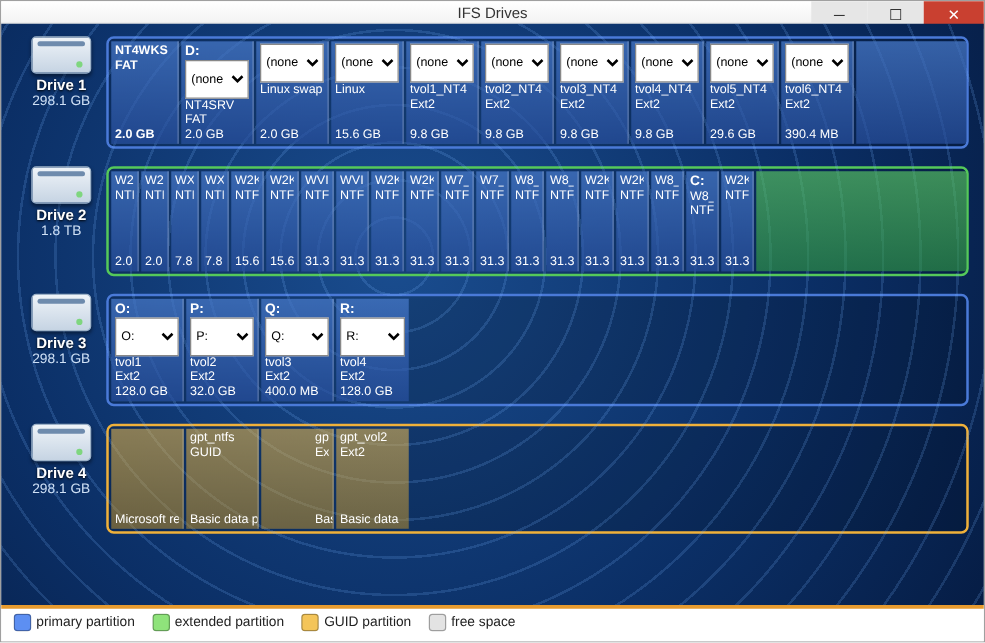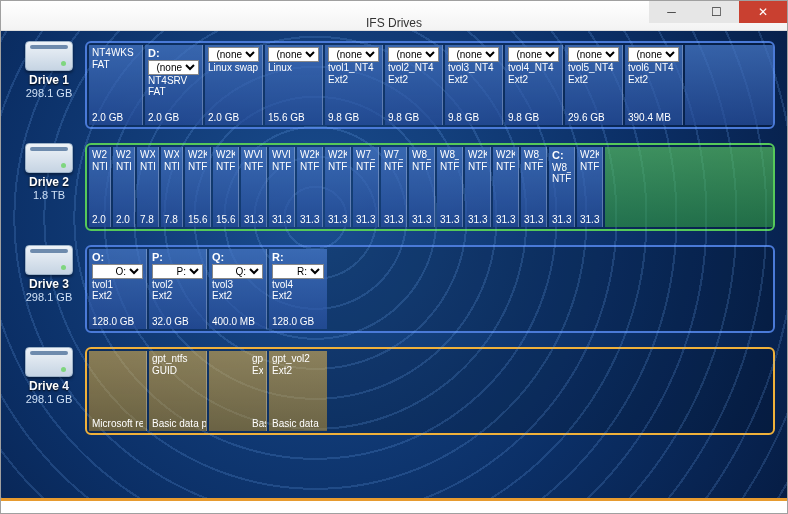--- a/index.html
+++ b/index.html
@@ -1,19 +1,19 @@
 <!DOCTYPE html>
 <html><head>
 <meta charset="utf-8">
 <style>
 * { box-sizing: border-box; margin: 0; padding: 0; }
 body { font-family: "Segoe UI", Tahoma, sans-serif; font-size: 11px; background: #f0f0f0; width: 788px; height: 514px; overflow: hidden; }
 
 .window { width: 788px; height: 514px; background: #fff; border: 1px solid #a0a0a0; display: flex; flex-direction: column; }
-.titlebar { height: 30px; background: linear-gradient(#fff,#f3f3f3); display: flex; align-items: flex-end; position: relative; border-bottom: 1px solid #ddd; }
+.titlebar { height: 18px; background: linear-gradient(#fff,#f3f3f3); display: flex; align-items: center; position: relative; border-bottom: 1px solid #ddd; }
 .titlebar .title { flex: 1; text-align: center; font-size: 12px; color: #333; }
 .win-controls { position: absolute; right: 0; top: 0; display: flex; height: 22px; }
 .win-btn { width: 45px; height: 22px; display: flex; align-items: center; justify-content: center; font-size: 12px; color: #333; cursor: pointer; }
 .win-btn.close { background: #c94030; color: #fff; width: 48px; }
 .win-btn.max { background: #e6e6e6; }
 .win-btn.min { background: #e6e6e6; }
 
 .canvas { flex: 1; background: radial-gradient(circle at 40% 40%, #1a4d8f 0%, #0b2f66 60%, #061d45 100%); position: relative; overflow: hidden; padding: 10px 12px 0 12px; }
 .rings { position: absolute; inset: 0; background:
   repeating-radial-gradient(circle at 40% 40%, rgba(120,180,255,0.18) 0 2px, transparent 2px 30px);
@@ -29,21 +29,21 @@
 
 .part-bar { flex: 1; display: flex; border: 2px solid; border-radius: 6px; padding: 2px; gap: 2px; min-height: 88px; background: rgba(0,0,0,0.15); overflow: hidden; }
 .part-bar.primary { border-color: #4a7ad8; }
 .part-bar.extended { border-color: #55c95a; }
 .part-bar.guid { border-color: #f0b13a; }
 .part { border-right: 1px solid rgba(255,255,255,.25); color: #fff; padding: 2px 3px; display: flex; flex-direction: column; justify-content: space-between; font-size: 10px; line-height: 1.15; overflow: hidden; position: relative; }
 .part:last-child { border-right: none; }
 .part.blue { background: linear-gradient(rgba(70,120,200,.75),rgba(40,80,160,.7)); }
 .part.green { background: linear-gradient(rgba(90,200,100,.65),rgba(50,160,70,.6)); }
 .part.yellow { background: linear-gradient(rgba(240,190,80,.55),rgba(200,150,40,.5)); }
-.part .sel { width: 100%; font-size: 10px; height: 15px; background:#fff; border:1px solid #888;text-align:right; }
+.part .sel { width: 100%; font-size: 10px; height: 31px; background:#fff; border:1px solid #888; }
 .part .letter { font-weight: bold; font-size: 11px; }
 .part .nm { white-space: nowrap; overflow: hidden; }
 .part .fs { white-space: nowrap; overflow: hidden; }
 .part .sz { white-space: nowrap; }
 
 .footer { background: #fff; border-top: 3px solid #e79b2f; padding: 4px 10px 8px 10px; font-size: 11px; color: #222; }
 .footer label { display: flex; align-items: center; gap: 4px; margin-bottom: 3px; }
 .legend { display: flex; gap: 14px; align-items: center; }
 .legend-item { display: flex; align-items: center; gap: 4px; }
 .swatch { width: 14px; height: 14px; border-radius: 3px; border: 1px solid rgba(0,0,0,.3); }
@@ -68,21 +68,21 @@
   <div class="canvas">
     <div class="rings"></div>
     <div id="drives-host">
         <div class="drive-row">
           <div class="drive-icon-col">
             <div class="drive-glyph"></div>
             <div class="drive-name">Drive 1</div>
             <div class="drive-size">298.1 GB</div>
           </div>
           <div class="part-bar primary">
-            <div class="part blue" style="width: 54px; flex: 0 0 54px;">
+            <div class="part blue" style="width: 54px; flex: 0 0 54px; font-weight: bold;">
               <div>
                 <div class="nm">NT4WKS</div>
                 <div class="fs">FAT</div>
               </div>
               <div class="sz">2.0 GB</div>
             </div>
             <div class="part blue" style="width: 58px; flex: 0 0 58px;">
               <div><div class="letter">D:</div><select class="sel"><option>(none</option></select><div class="nm">NT4SRV</div><div class="fs">FAT</div></div>
               <div class="sz">2.0 GB</div>
             </div>
@@ -333,14 +333,32 @@
                 <div class="fs">Ext2</div>
               </div>
               <div class="sz">Basic data</div>
             </div>
           </div>
         </div>
       </div>
   </div>
 
   <div class="footer">
+    <div class="legend">
+      <div class="legend-item">
+          <span class="swatch sw-primary"></span>
+          <span>primary partition</span>
+        </div>
+      <div class="legend-item">
+          <span class="swatch sw-extended"></span>
+          <span>extended partition</span>
+        </div>
+      <div class="legend-item">
+          <span class="swatch sw-guid"></span>
+          <span>GUID partition</span>
+        </div>
+      <div class="legend-item">
+          <span class="swatch sw-free"></span>
+          <span>free space</span>
+        </div>
+    </div>
   </div>
 </div>
 
 </body></html>

